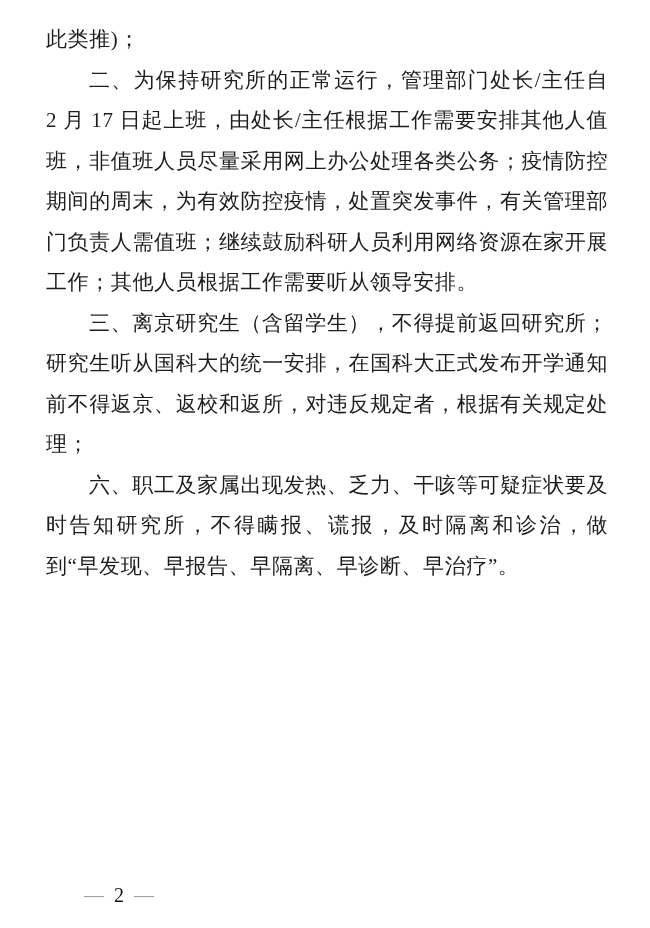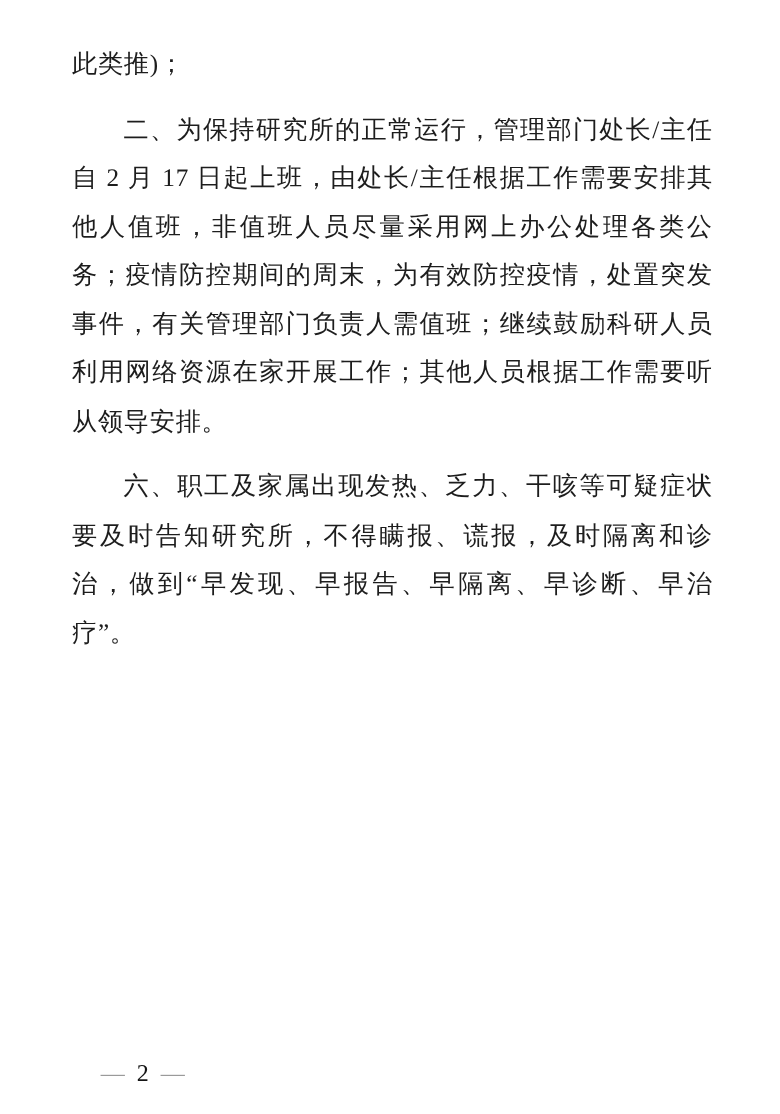--- a/index.html
+++ b/index.html
@@ -17,21 +17,21 @@
   .page {
     position: relative;
     width: 650px;
     height: 928px;
     background: var(--page-background);
     padding: 19px 42px 0 46px;
     font-family: "Liberation Serif", "DejaVu Serif", serif;
     overflow: hidden;
   }
   .body-text .para {
-    margin: 14px;
+    margin: 0;
     font-size: 21px;
     line-height: 40.5px;
     color: var(--text);
     text-align: justify;
     letter-spacing: 0.6px;
     word-break: break-all;
   }
   .body-text .para.indent {
     text-indent: 43px;
   }
@@ -52,18 +52,19 @@
     font-weight: 500;
   }
 </style>
 </head>
 <body>
 
 <div class="page">
   <div class="body-text" id="paragraphs">
       <p class="para">此类推)；</p>
       <p class="para indent">二、为保持研究所的正常运行，管理部门处长/主任自 2 月 17 日起上班，由处长/主任根据工作需要安排其他人值班，非值班人员尽量采用网上办公处理各类公务；疫情防控期间的周末，为有效防控疫情，处置突发事件，有关管理部门负责人需值班；继续鼓励科研人员利用网络资源在家开展工作；其他人员根据工作需要听从领导安排。</p>
+      <p class="para indent">三、离京研究生（含留学生），不得提前返回研究所；研究生听从国科大的统一安排，在国科大正式发布开学通知前不得返京、返校和返所，对违反规定者，根据有关规定处理；</p>
       <p class="para indent">六、职工及家属出现发热、乏力、干咳等可疑症状要及时告知研究所，不得瞒报、谎报，及时隔离和诊治，做到“早发现、早报告、早隔离、早诊断、早治疗”。</p>
     </div>
   <div class="page-number">
     <span class="pn-dash">—</span><span class="pn-num">2</span><span class="pn-dash">—</span>
   </div>
 </div>
 
 </body></html>

